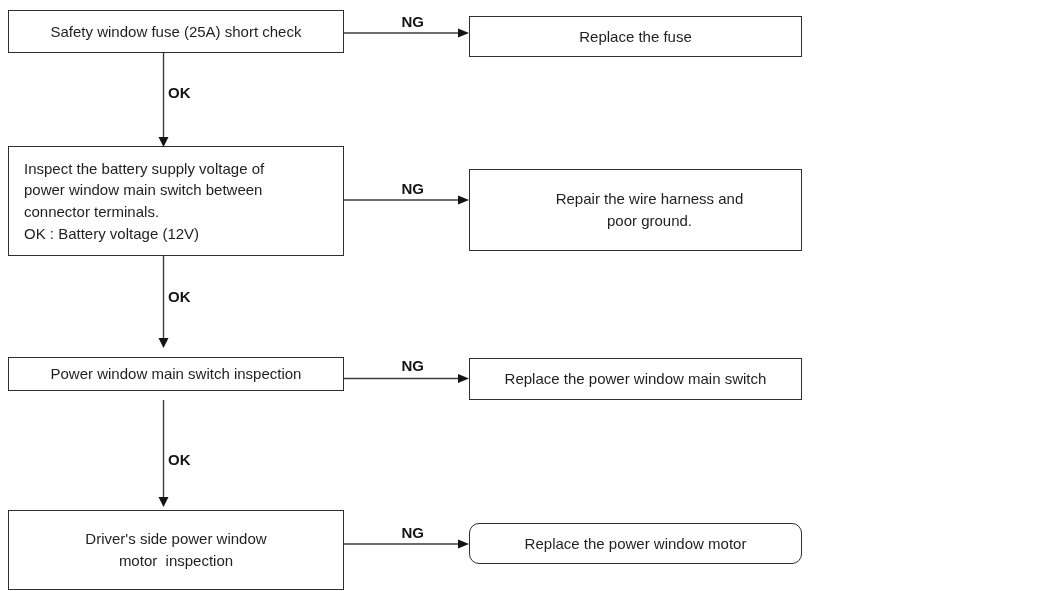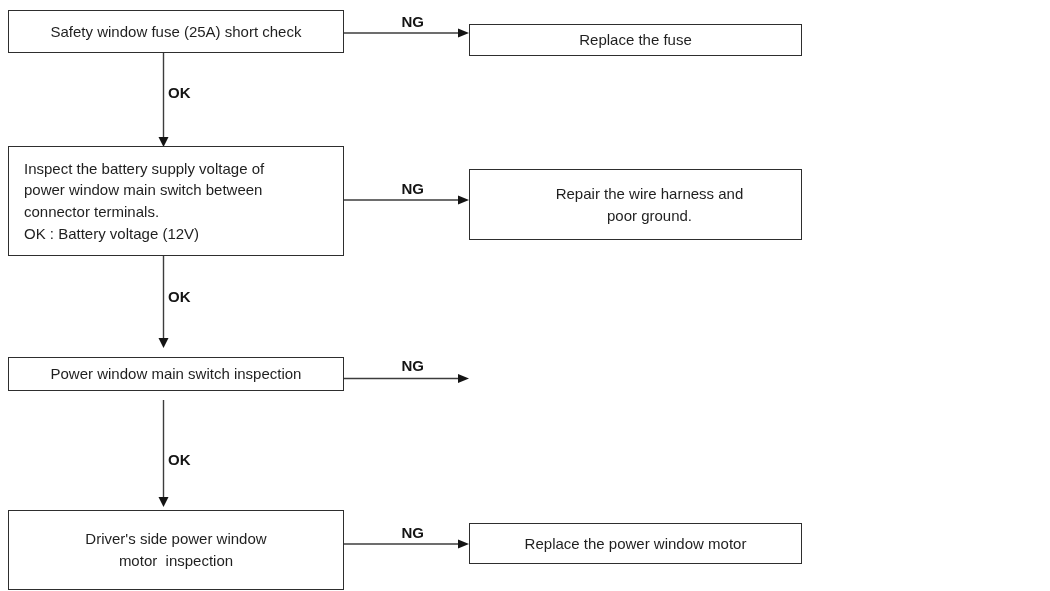--- a/index.html
+++ b/index.html
@@ -44,24 +44,24 @@
     padding: 2px 10px 2px 15px;
   }
   
   .check { left: 8px; width: 336px; }
   #check-1 { top: 10px;  height: 43px; }
   #check-2 { top: 146px; height: 110px; }
   #check-3 { top: 357px; height: 34px; }
   #check-4 { top: 510px; height: 80px; }
   
   .action { left: 469px; width: 333px; }
-  #action-1 { top: 24px;  height: 32px; }
-  #action-2 { top: 169px; height: 71px; padding-left: 36px; }
+  #action-1 { top: 16px;  height: 41px; }
+  #action-2 { top: 169px; height: 82px; padding-left: 36px; }
   #action-3 { top: 358px; height: 42px; }
-  #action-4 { top: 523px; height: 41px; }
+  #action-4 { top: 523px; height: 41px; border-radius: 10px; }
   
   .branch-label {
     position: absolute;
     font-size: 15px;
     font-weight: bold;
     color: #141414;
     line-height: 18px;
   }
   .ng { left: 384px; width: 40px; text-align: right; }
   #ng-1 { top: 13px; }
@@ -118,20 +118,21 @@
 power window main switch between
 connector terminals.
 OK : Battery voltage (12V)</div>
   <div id="check-3" class="box check">Power window main switch inspection</div>
   <div id="check-4" class="box check">Driver's side power window
 motor  inspection</div>
 
   <div id="action-1" class="box action">Replace the fuse</div>
   <div id="action-2" class="box action">Repair the wire harness and
 poor ground.</div>
+  <div id="action-3" class="box action">Replace the power window main switch</div>
   <div id="action-4" class="box action">Replace the power window motor</div>
 
   <div id="ng-1" class="branch-label ng">NG</div>
   <div id="ng-2" class="branch-label ng">NG</div>
   <div id="ng-3" class="branch-label ng">NG</div>
   <div id="ng-4" class="branch-label ng">NG</div>
 
   <div id="ok-1" class="branch-label ok">OK</div>
   <div id="ok-2" class="branch-label ok">OK</div>
   <div id="ok-3" class="branch-label ok">OK</div>

